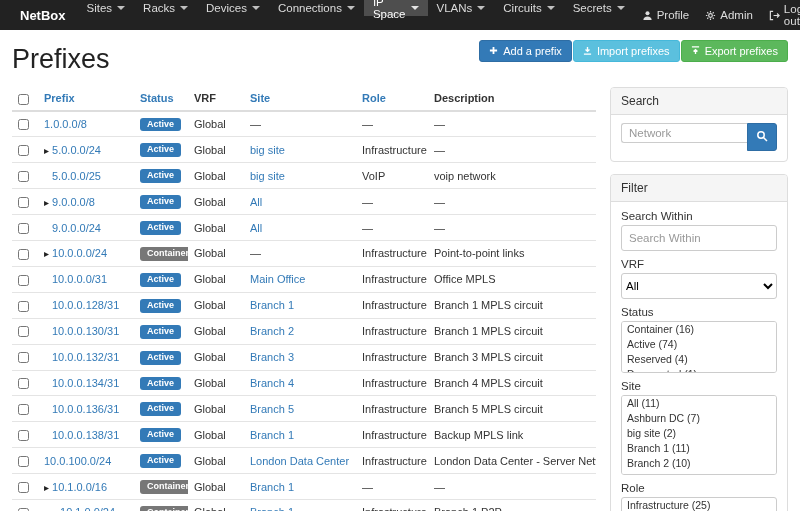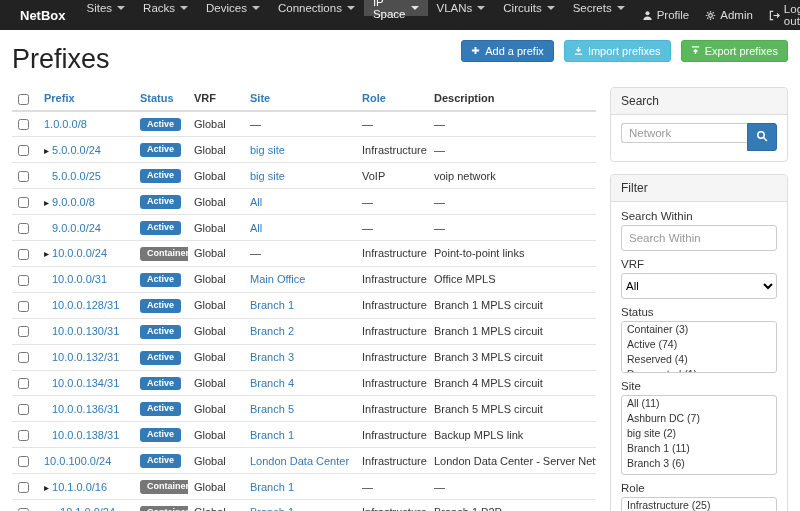--- a/index.html
+++ b/index.html
@@ -15,21 +15,21 @@
   .nav-item.active a { background:#4e4e4e; color:#fff; }
   .caret { display:inline-block; width:0; height:0; border-top:4px solid; border-left:4px solid transparent;
     border-right:4px solid transparent; margin-left:5px; opacity:.85; }
   .nav-right { margin-left:auto; display:flex; }
   .nav-right a { display:flex; align-items:center; gap:4px; height:30px; padding:0 8px;
     color:#dcdcdc; font-size:11.5px; text-decoration:none; }
   .nav-right .icon { display:flex; align-items:center; }
 
   
   .container { padding:6px 12px 0 12px; position:relative; }
-  .actions { position:absolute; top:10px; right:12px; display:flex; gap:10px; }
+  .actions { position:absolute; top:10px; right:12px; display:flex; gap:1px; }
   .btn { font-size:11px; padding:4px 9px; border-radius:3px; color:#fff; border:1px solid transparent;
     display:flex; align-items:center; gap:5px; cursor:pointer; font-family:inherit; }
   .btn-primary { background:#337ab7; border-color:#2e6da4; }
   .btn-info { background:#5bc0de; border-color:#46b8da; }
   .btn-success { background:#5cb85c; border-color:#4cae4c; }
   .page-title { font-size:27px; font-weight:400; color:#222; margin:8px 0 12px 0; }
 
   
   .content { display:flex; gap:14px; align-items:flex-start; }
   .table-wrap { flex:1; min-width:0; }
@@ -367,33 +367,34 @@
           </div>
           <div class="filter-field">
             <label>VRF</label>
             <select>
               <option>All</option>
             </select>
           </div>
           <div class="filter-field">
             <label>Status</label>
             <div class="listbox lb-status">
-                <div class="opt">Container (3)</div>
+                <div class="opt">Container (16)</div>
                 <div class="opt">Active (74)</div>
                 <div class="opt">Reserved (4)</div>
                 <div class="opt">Deprecated (1)</div>
               </div>
           </div>
           <div class="filter-field">
             <label>Site</label>
             <div class="listbox lb-site">
                 <div class="opt">All (11)</div>
                 <div class="opt">Ashburn DC (7)</div>
                 <div class="opt">big site (2)</div>
                 <div class="opt">Branch 1 (11)</div>
+                <div class="opt">Branch 2 (10)</div>
                 <div class="opt">Branch 3 (6)</div>
               </div>
           </div>
           <div class="filter-field">
             <label>Role</label>
             <div class="listbox lb-role">
                 <div class="opt">Infrastructure (25)</div>
               </div>
           </div>
         </div>

